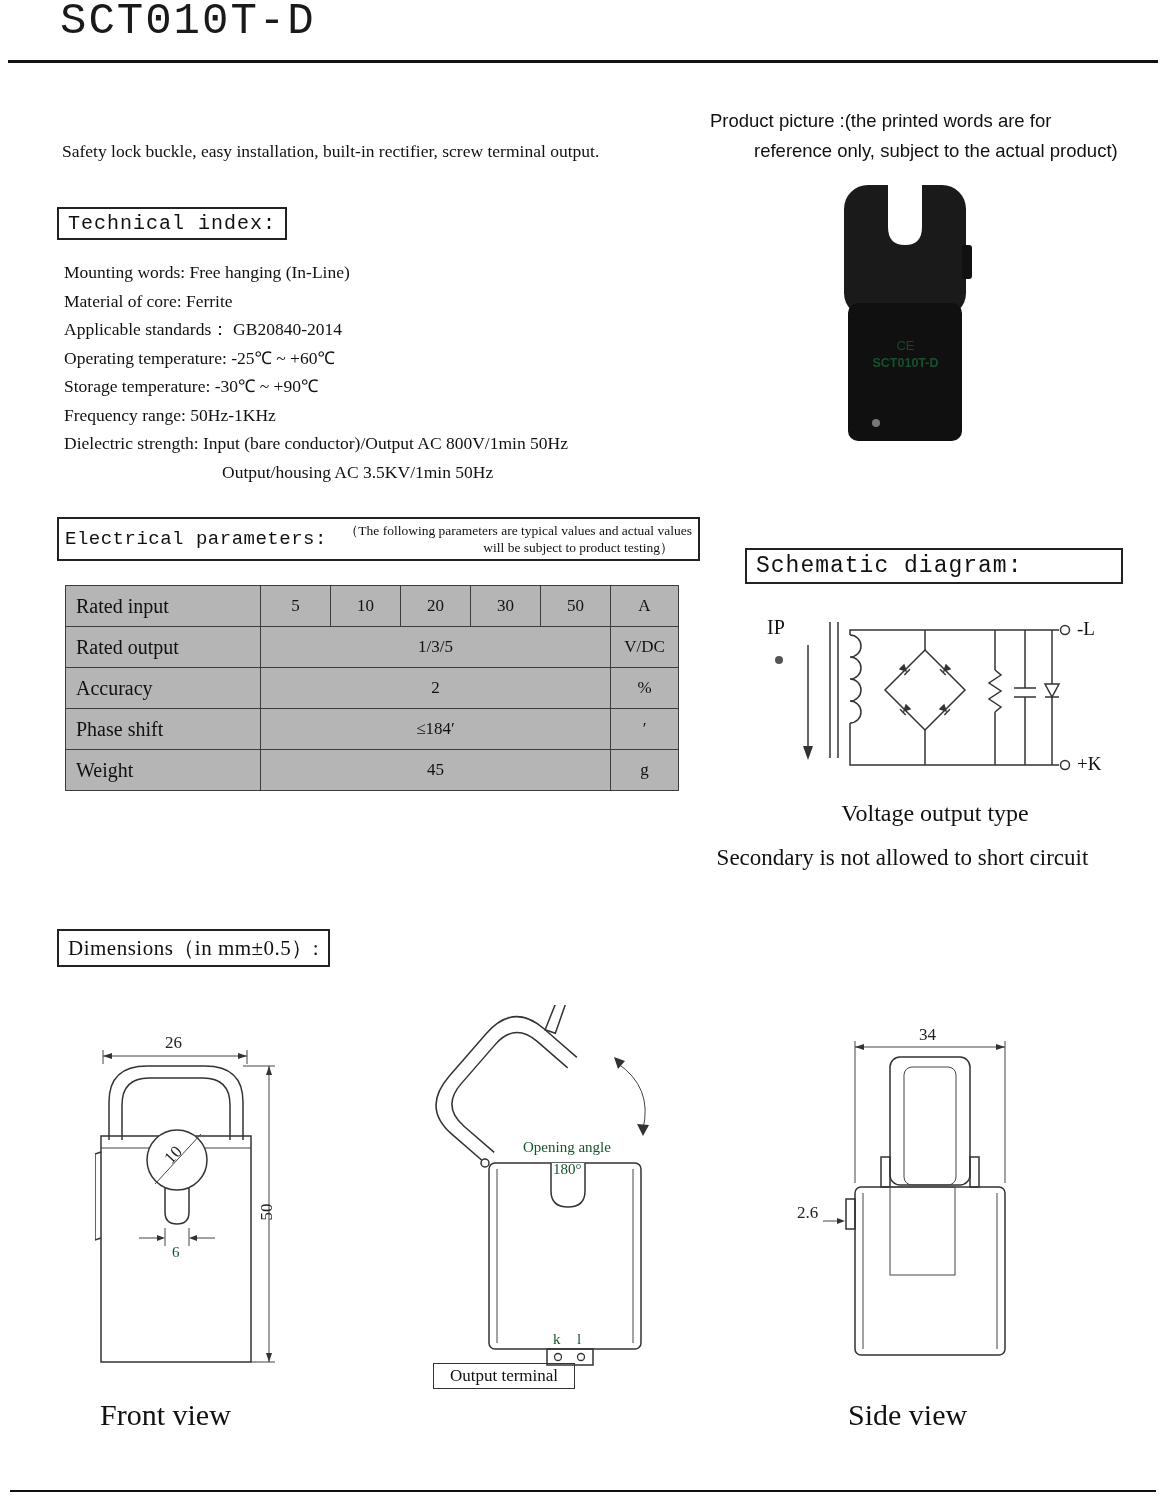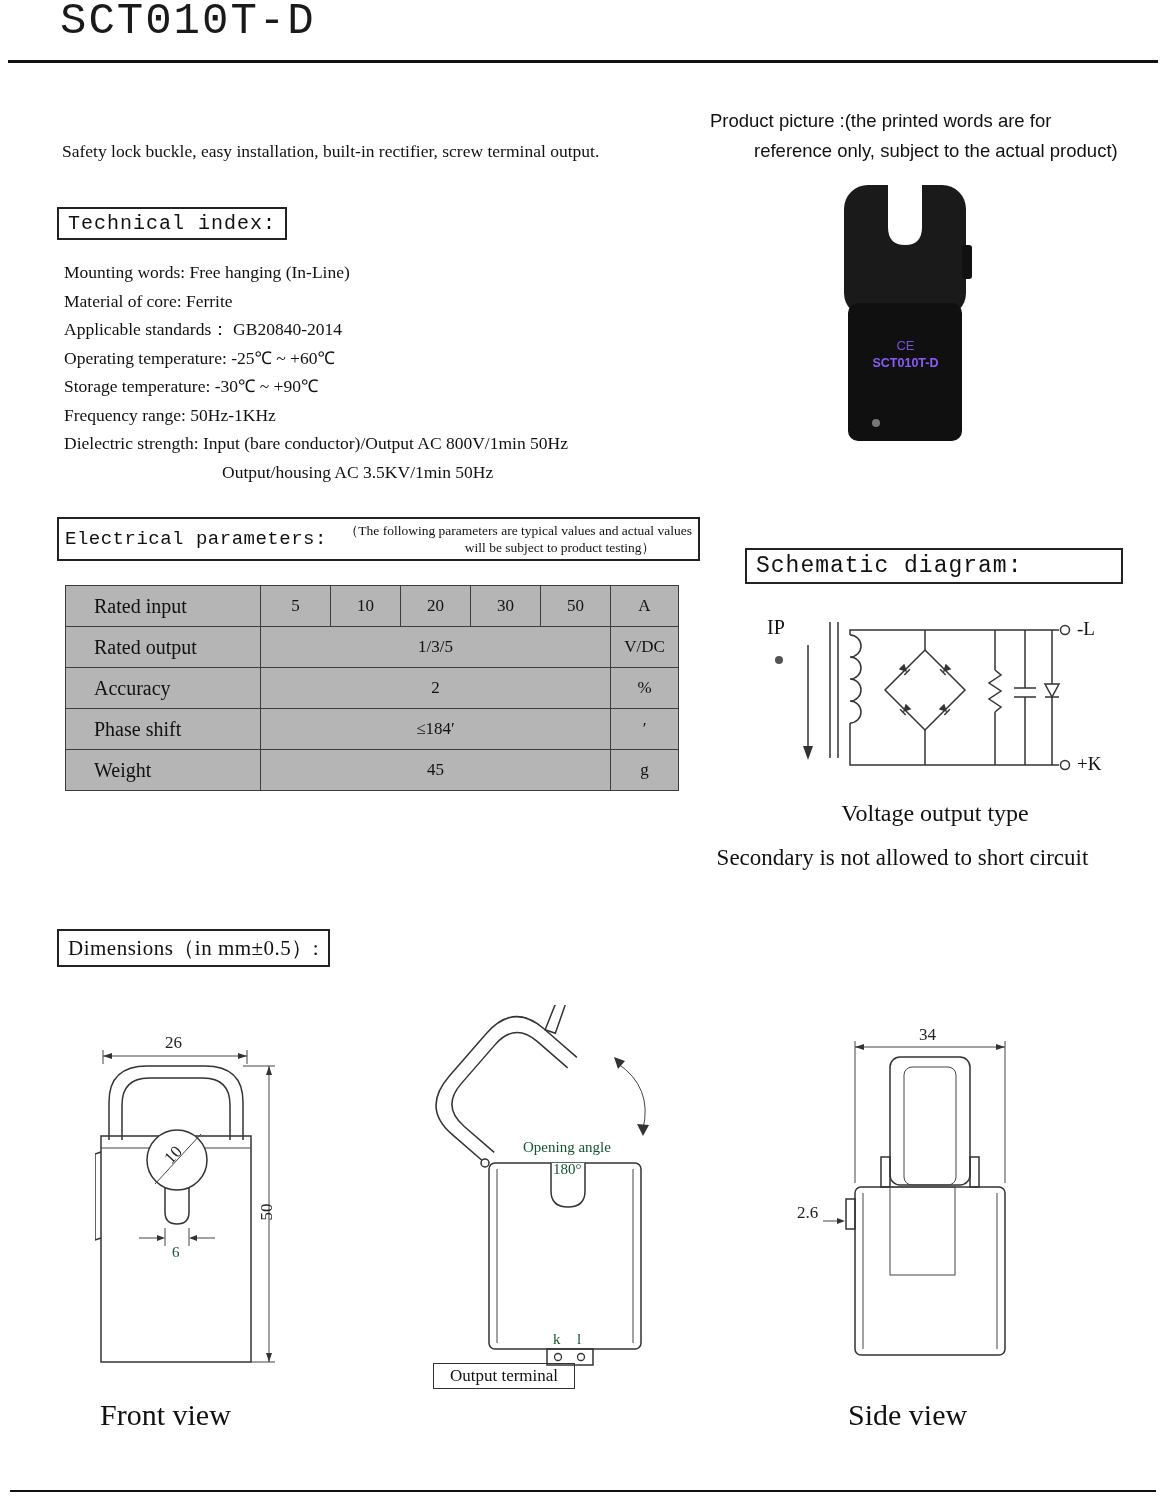--- a/index.html
+++ b/index.html
@@ -13,36 +13,36 @@
   .boxlabel{border:2px solid #222;padding:3px 9px;background:#fff;white-space:nowrap;
             font-family:"Liberation Mono",monospace;letter-spacing:1px;font-size:20px;color:#111;}
   .boxlabel.serifbox{font-family:"Liberation Serif",serif;letter-spacing:0.5px;font-size:21px;}
   .bodytext{font-size:17.5px;color:#111;}
   .tech-lines{line-height:28.5px;font-size:17.5px;}
   .tech-line{white-space:nowrap;}
   .tech-line.indent{padding-left:158px;}
   .elecbox{border:2px solid #222;display:flex;align-items:center;gap:18px;padding:3px 6px;background:#fff;}
   .elecbox .lbl{font-family:"Liberation Mono",monospace;font-size:19px;letter-spacing:0.5px;white-space:nowrap;}
   .elecbox .note{font-size:13.5px;line-height:17px;}
-  .elecbox .note div{white-space:nowrap;}
+  .elecbox .note div{white-space:nowrap;text-align:center;}
   .elecbox .note .n2{padding-left:120px;}
   table.params{border-collapse:collapse;table-layout:fixed;}
   table.params td{border:1.4px solid #3c3c3c;background:#b5b5b5;padding:0;}
   table.params tr{height:41px;}
-  table.params td.name{font-size:20px;padding-left:28px;text-align:left;}
+  table.params td.name{font-size:20px;padding-left:10px;text-align:left;}
   table.params td.val{font-size:17px;text-align:center;}
   table.params td.unit{font-size:17px;text-align:center;}
   .caption-big{font-size:30px;color:#111;}
   .dim-label{font-size:17px;color:#222;}
   .small-label{font-size:15px;color:#14532d;}
   svg{display:block;}
   .ln{stroke:#333;stroke-width:1.5;fill:none;}
   .thin{stroke:#444;stroke-width:1;fill:none;}
   .fillb{fill:#333;stroke:none;}
-  .prodtext{color:#8b5cf6;text-align:center;font-family:"Liberation Sans",sans-serif;}
+  .prodtext{color:#14532d;text-align:center;font-family:"Liberation Sans",sans-serif;}
 </style>
 </head>
 <body>
 
 <div class="page">
 
   <div class="abs title" style="left:60px;top:-4px;">SCT010T-D</div>
   <div class="abs rule" style="left:8px;top:60px;width:1150px;height:3px;"></div>
 
   <div class="abs bodytext" style="left:62px;top:141px;">Safety lock buckle, easy installation, built-in rectifier, screw terminal output.</div>

